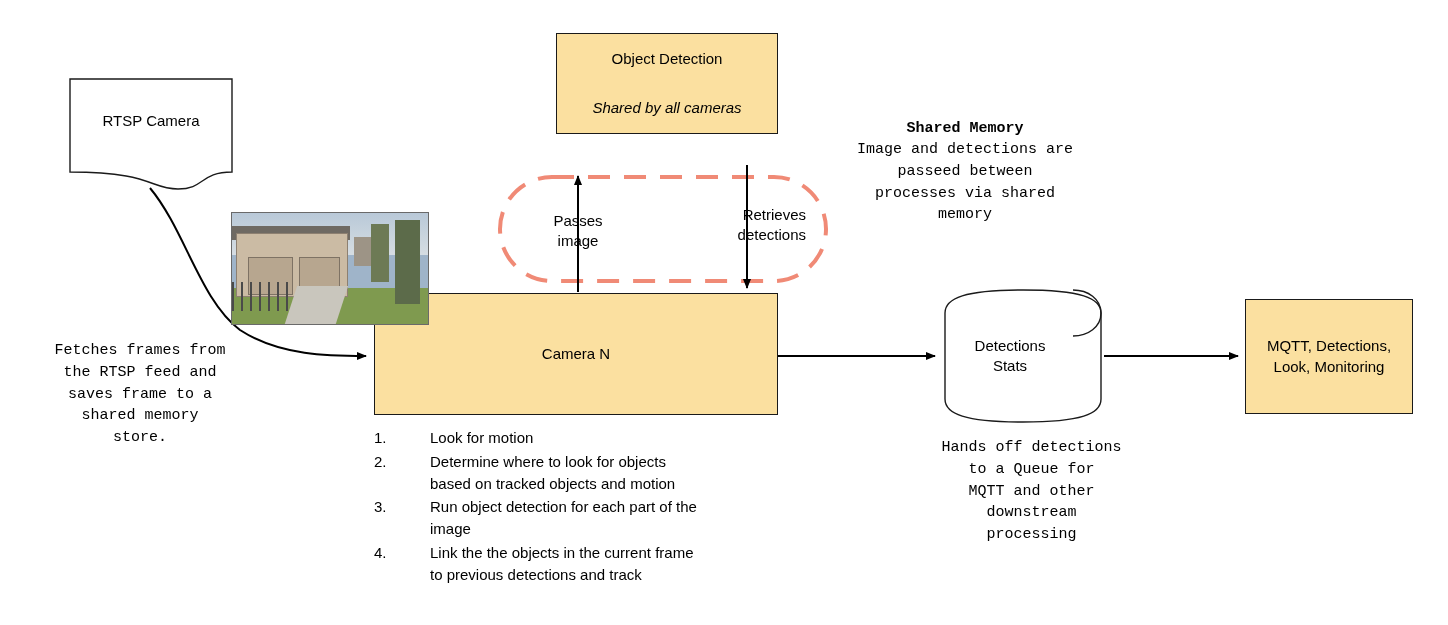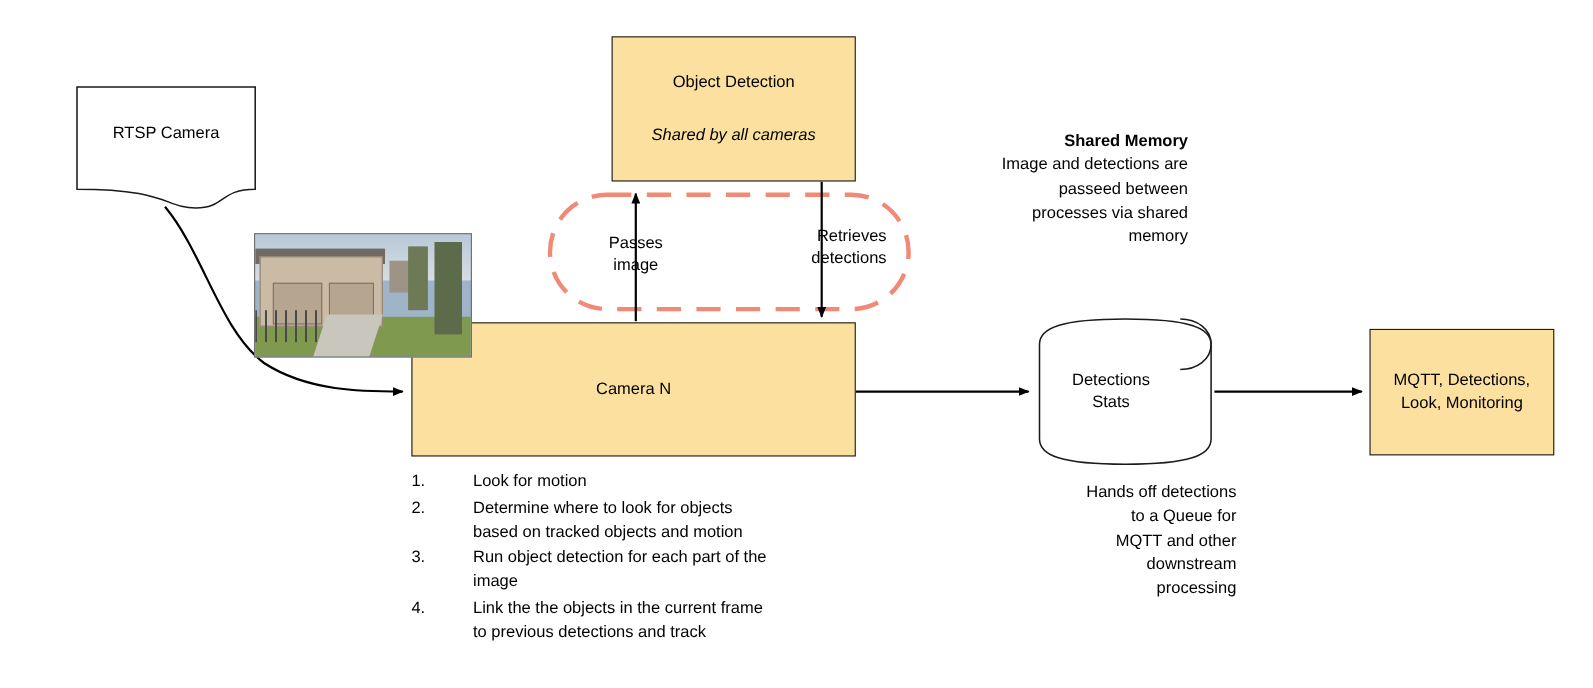--- a/index.html
+++ b/index.html
@@ -38,22 +38,23 @@
     line-height: 1.35;
   }
   .box-yellow {
     background: #fbe0a0;
     border: 1px solid #1a1a1a;
   }
   .text-block {
     position: absolute;
     font-size: 15px;
     line-height: 1.45;
-    text-align: right;
+    text-align: center;
     white-space: pre-wrap;
+    font-family: Liberation Mono, monospace;
   }
   .bold {
     font-weight: bold;
   }
   .italic {
     font-style: italic;
     margin-top: 28px;
   }
   .edge-label {
     position: absolute;
@@ -169,21 +170,21 @@
     <path d="M945,313 C945,298 965,290 1023,290 L1023,290 C1081,290 1101,298 1101,313 L1101,399 C1101,414 1081,422 1023,422 C965,422 945,414 945,399 Z" fill="#ffffff" stroke="#1a1a1a" stroke-width="1.4"></path>
     <path d="M1073,290 C1088,290 1101,299 1101,313 C1101,327 1088,336 1073,336" fill="none" stroke="#1a1a1a" stroke-width="1.4"></path>
 
     <path d="M1104,356 L1238,356" fill="none" stroke="#000000" stroke-width="2" marker-end="url(#arrow)"></path>
   </svg>
 
   <div class="node" style="left:70px; top:79px; width:162px; height:84px;text-align:center;">
     <span>RTSP Camera</span>
   </div>
 
-  <div class="node box-yellow" style="left:556px; top:33px; width:222px; height:132px;">
+  <div class="node box-yellow" style="left:556px; top:33px; width:222px; height:101px;">
     <span>Object Detection</span>
     <span class="italic">Shared by all cameras</span>
   </div>
 
   <div class="node box-yellow" style="left:374px; top:293px; width:404px; height:122px;">
     <span>Camera N</span>
   </div>
 
   <div class="node" style="left:952px; top:320px; width:116px; height:72px;">
     <span>Detections</span>
@@ -215,20 +216,25 @@
 
   <div class="edge-label" style="left:691px; top:205px; width:115px; white-space:pre-line;text-align:right;">Retrieves
 detections</div>
 
   <div class="text-block bold" style="left:850px; top:118px; width:230px;">Shared Memory</div>
   <div class="text-block" style="left:850px; top:139px; width:230px;">Image and detections are
 passeed between
 processes via shared
 memory</div>
 
+  <div class="text-block" style="left:45px; top:340px; width:190px;">Fetches frames from
+the RTSP feed and
+saves frame to a
+shared memory
+store.</div>
 
   <div class="text-block" style="left:939px; top:437px; width:185px;">Hands off detections
 to a Queue for
 MQTT and other
 downstream
 processing</div>
 
   <div class="steps" style="left:374px; top:427px; width:400px;">
     <div class="steps-row">
       <div class="steps-num">1.</div>

